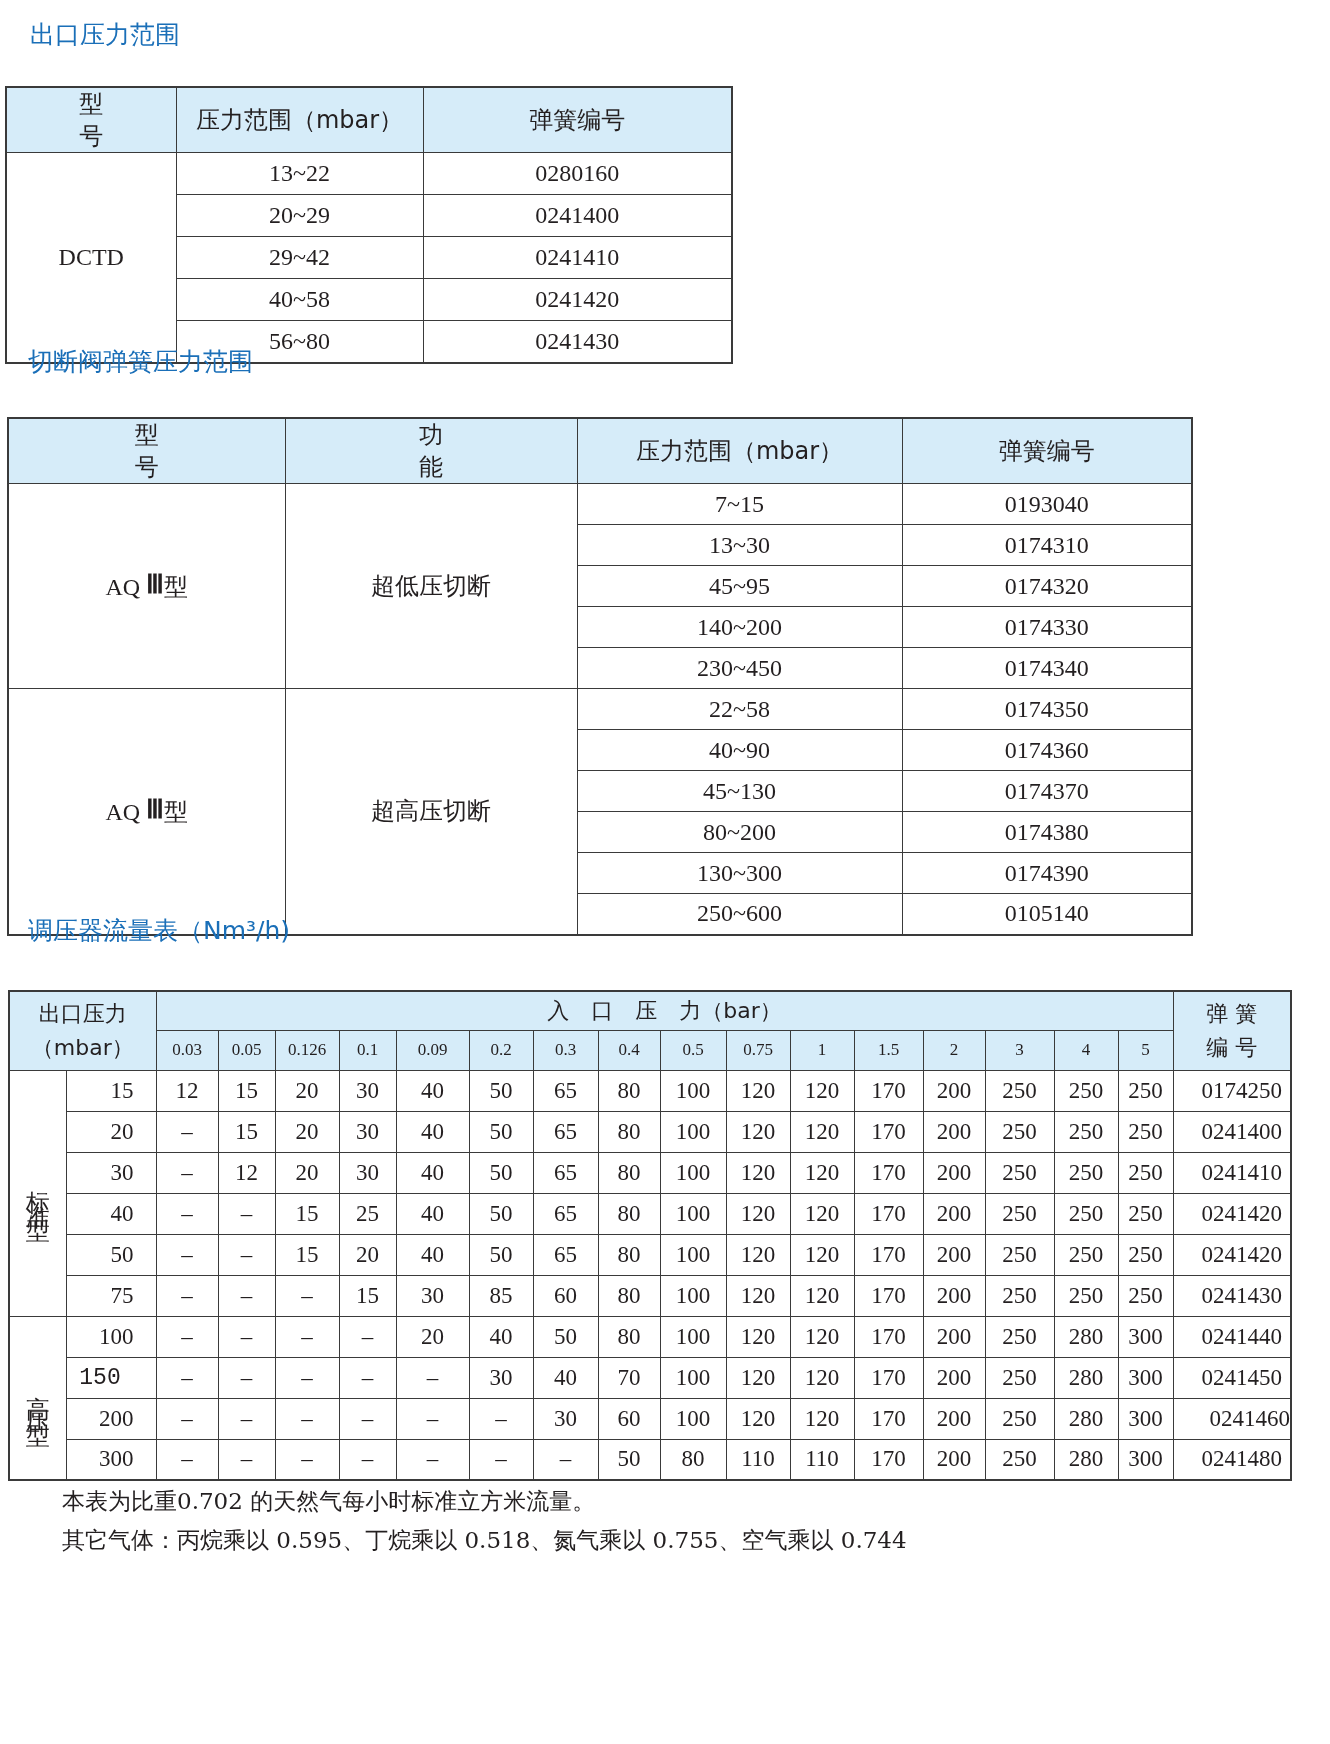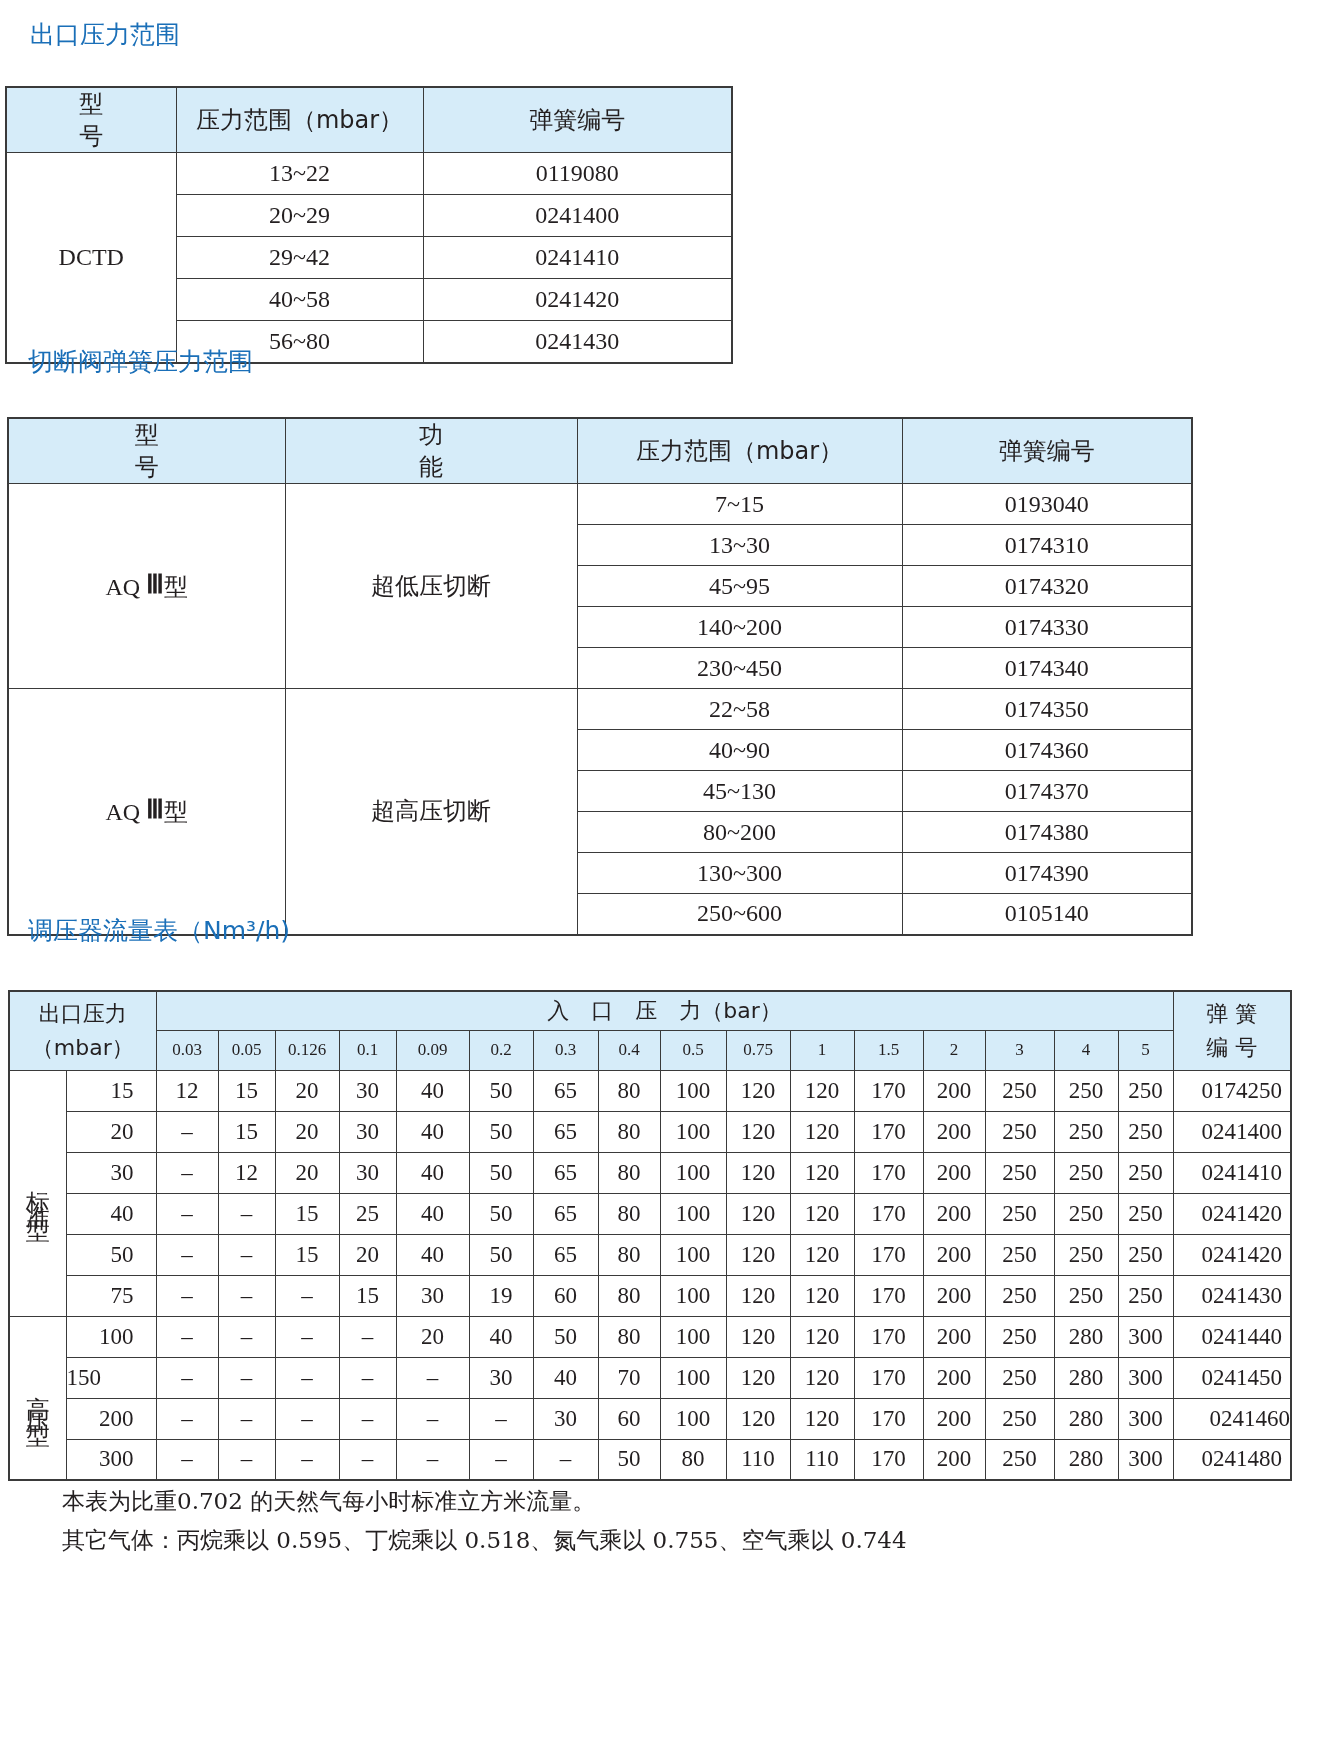--- a/index.html
+++ b/index.html
@@ -37,21 +37,21 @@
     </colgroup>
   <tbody>
       <tr style="height:39px">
     <th class="spaced">型　号</th>
     <th>压力范围（mbar）</th>
     <th>弹簧编号</th>
   </tr>
   <tr style="height:42px">
     <td rowspan="5">DCTD</td>
     <td>13~22</td>
-    <td>0119080</td>
+    <td>0280160</td>
   </tr>
   <tr style="height:42px">
     <td>20~29</td>
     <td>0241400</td>
   </tr>
   <tr style="height:42px">
     <td>29~42</td>
     <td>0241410</td>
   </tr>
   <tr style="height:42px">
@@ -297,21 +297,21 @@
         <td>250</td>
         <td style="text-align: right; padding-right: 8px;">0241420</td>
       </tr>
       <tr style="height: 41px;">
         <td style="text-align: right; padding-right: 22px;">75</td>
         <td>–</td>
         <td>–</td>
         <td>–</td>
         <td>15</td>
         <td>30</td>
-        <td>19</td>
+        <td>85</td>
         <td>60</td>
         <td>80</td>
         <td>100</td>
         <td>120</td>
         <td>120</td>
         <td>170</td>
         <td>200</td>
         <td>250</td>
         <td>250</td>
         <td>250</td>
@@ -334,21 +334,21 @@
         <td>120</td>
         <td>120</td>
         <td>170</td>
         <td>200</td>
         <td>250</td>
         <td>280</td>
         <td>300</td>
         <td style="text-align: right; padding-right: 8px;">0241440</td>
       </tr>
       <tr style="height: 41px;">
-        <td style="text-align: left; padding-right: 22px;">150</td>
+        <td style="text-align: center; padding-right: 22px; font-family: Liberation Mono, monospace;">150</td>
         <td>–</td>
         <td>–</td>
         <td>–</td>
         <td>–</td>
         <td>–</td>
         <td>30</td>
         <td>40</td>
         <td>70</td>
         <td>100</td>
         <td>120</td>

